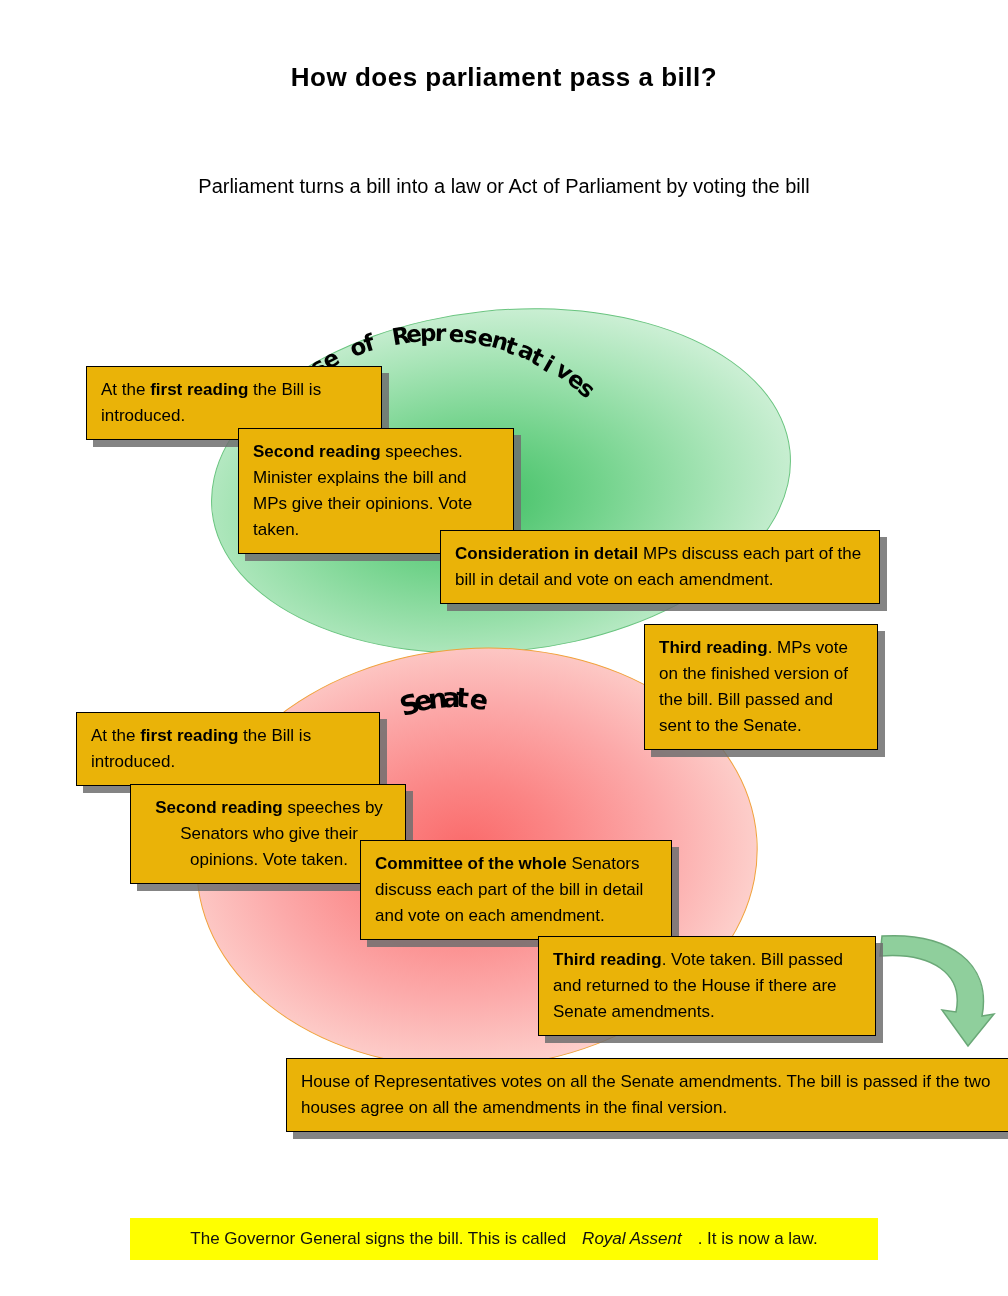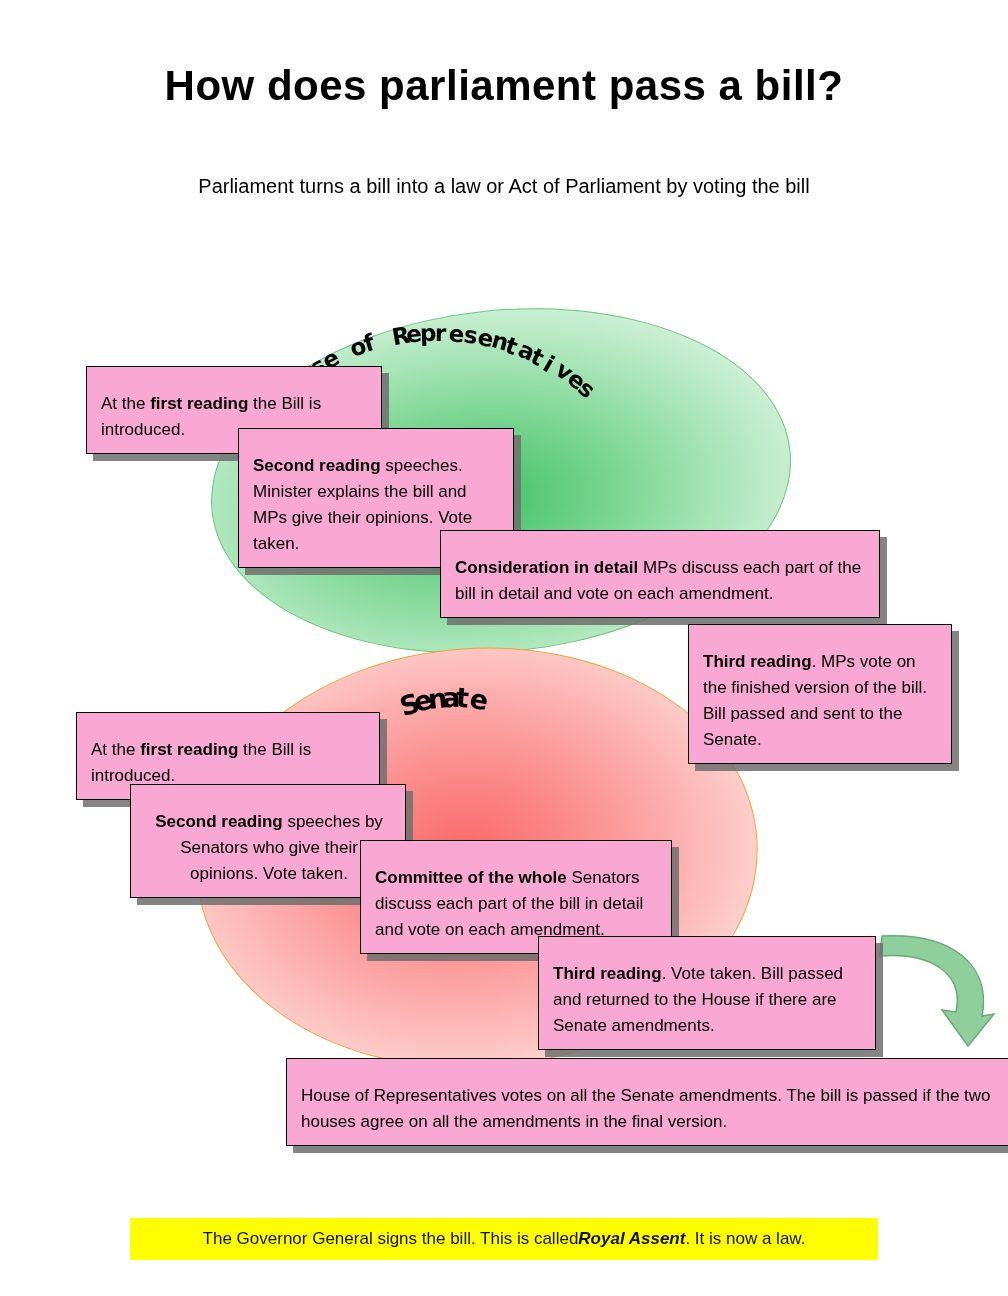--- a/index.html
+++ b/index.html
@@ -16,21 +16,21 @@
     overflow: hidden;
   }
 
   
   #page-title {
     position: absolute;
     top: 62px;
     left: 0;
     width: 1008px;
     text-align: center;
-    font-size: 42px;
+    font-size: 26px;
     font-weight: bold;
     letter-spacing: 0.5px;
   }
   #intro {
     position: absolute;
     top: 168px;
     left: 104px;
     width: 800px;
     text-align: center;
     font-size: 20px;
@@ -100,34 +100,34 @@
     position: absolute;
     font-size: 27px;
     font-weight: bold;
     font-family: "DejaVu Sans", sans-serif;
     transform-origin: 50% 50%;
   }
 
   
   .box {
     position: absolute;
-    background: #f9a8d4;
+    background: #eab308;
     border: 1px solid #000000;
     box-shadow: 7px 7px 0 rgba(110,110,110,0.85);
     box-sizing: border-box;
-    padding: 24px 12px 10px 14px;
+    padding: 10px 12px 10px 14px;
     font-size: 17px;
     line-height: 26px;
   }
   .box b { font-weight: bold; }
 
   #box-hor-1   { left: 86px;  top: 366px; width: 296px; }
   #box-hor-2   { left: 238px; top: 428px; width: 276px; }
   #box-hor-3   { left: 440px; top: 530px; width: 440px; }
-  #box-hor-4   { left: 644px; top: 624px; width: 264px; margin-left: 44px; }
+  #box-hor-4   { left: 644px; top: 624px; width: 234px; }
 
   #box-sen-1   { left: 76px;  top: 712px; width: 304px; }
   #box-sen-2   { left: 130px; top: 784px; width: 276px; text-align: center; }
   #box-sen-3   { left: 360px; top: 840px; width: 312px; }
   #box-sen-4   { left: 538px; top: 936px; width: 338px; }
 
   #box-final   { left: 286px; top: 1058px; width: 725px; }
 
   #royal-assent {
     position: absolute;
@@ -135,22 +135,23 @@
     top: 1218px;
     width: 748px;
     height: 42px;
     background: #ffff00;
     color: #111111;
     display: flex;
     align-items: center;
     justify-content: center;
     font-size: 17px;
     text-align: center;
-  }
-  #royal-assent i { font-weight: bold; font-style: italic; }
+    gap: 16px;
+  }
+  #royal-assent i { font-weight: normal; font-style: italic; }
 </style>
 </head>
 <body>
 
 <div class="ellipse" id="hor-ellipse"></div>
 <div class="ellipse" id="senate-ellipse"></div>
 
 <svg id="return-arrow" viewBox="0 0 120 120">
   <path d="M6 6 C 74 2, 116 34, 106 86 L 118 84 L 92 116 L 66 80 L 80 82 C 88 44, 56 22, 4 26 Z" fill="#8fcf9c" stroke="#6aa877" stroke-width="1.5"></path>
 </svg>

